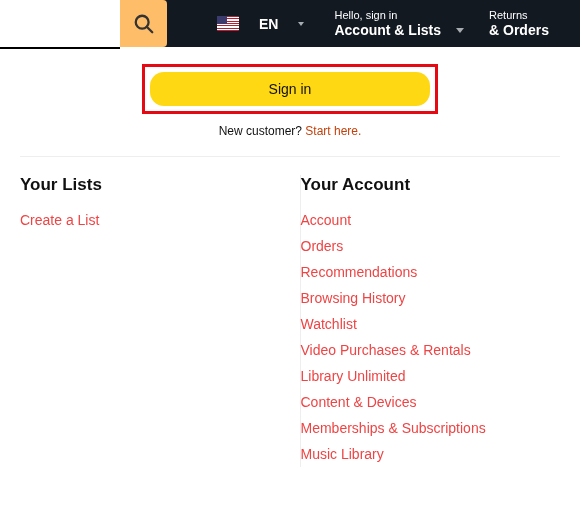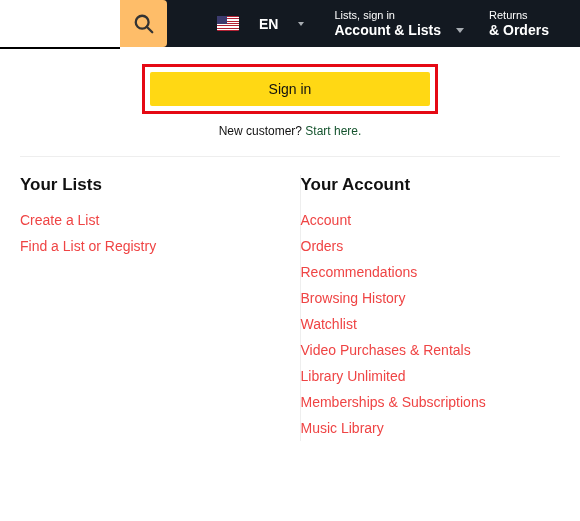--- a/index.html
+++ b/index.html
@@ -20,23 +20,23 @@
     .acct-bold { font-size: 14px; font-weight: bold; display: flex; align-items: center; gap: 15px; }
     .returns { margin-left: 25px; margin-right: 15px; line-height: 1.2; }
     .arrow-down { width:0; height:0; border-left:4px solid transparent; border-right:4px solid transparent; border-top:5px solid #a7acb2; }
     .arrow-down.sm { border-left-width:3px; border-right-width:3px; border-top-width:4px; }
     .nav-pointer { position:absolute; left: 439px; top: 47px; width:0; height:0; border-left:9px solid transparent; border-right:9px solid transparent; border-bottom:9px solid #fff; z-index:5; }
     .divider-line { height:2px; background:#000; width:120px; }
 
     .flyout { padding: 15px 20px 20px; }
     .signin-wrap { text-align:center; }
     .signin-box { display:inline-block; border:3px solid #e50914; padding:5px; }
-    .signin-btn { background:#ffd814; width:280px; height:34px; font-size:14px; display:flex; align-items:center; justify-content:center; cursor:pointer; border-radius:2px; }
+    .signin-btn { background:#ffd814; width:280px; height:34px; font-size:14px; display:flex; align-items:center; justify-content:center; cursor:pointer; border-radius:14px; }
     .newcust { font-size:12px; margin-top:10px; text-align:center; }
-    .link { color:#14532d; cursor:pointer; }
+    .link { color:#c2410c; cursor:pointer; }
     .hr { height:1px; background:#eee; margin:18px 0; }
 
     .cols { display:flex; }
     .col { flex:1; }
     .col.left { padding-right:20px; }
     .col.right { border-left:1px solid #eee; }
     .col h3 { font-size:17px; font-weight:bold; margin-bottom:12px; }
     .col ul { list-style:none; }
     .col li { font-size:14px; color:#ef4444; padding:5px 0; cursor:pointer; }
   </style>
@@ -50,21 +50,21 @@
         <circle cx="10" cy="10" r="7" fill="none" stroke="#333" stroke-width="2.5"></circle>
         <line x1="15" y1="15" x2="21" y2="21" stroke="#333" stroke-width="2.5" stroke-linecap="round"></line>
       </svg>
   </div>
   <div class="lang">
     <span class="flag"></span>
     <span>EN</span>
     <span class="arrow-down sm"></span>
   </div>
   <div class="acct">
-    <div class="acct-small">Lists, sign in</div>
+    <div class="acct-small">Hello, sign in</div>
     <div class="acct-bold">
       <span>Account &amp; Lists</span>
       <span class="arrow-down"></span>
     </div>
   </div>
   <div class="returns">
     <div class="acct-small">Returns</div>
     <div class="acct-bold">&amp; Orders</div>
   </div>
   <div class="nav-pointer"></div>
@@ -83,31 +83,31 @@
     </div>
   </div>
 
   <div class="hr"></div>
 
   <div class="cols">
     <div class="col left">
       <h3>Your Lists</h3>
       <ul>
         <li>Create a List</li>
-        <li>Find a List or Registry</li>
       </ul>
     </div>
     <div class="col right">
       <h3>Your Account</h3>
       <ul>
         <li>Account</li>
         <li>Orders</li>
         <li>Recommendations</li>
         <li>Browsing History</li>
         <li>Watchlist</li>
         <li>Video Purchases &amp; Rentals</li>
         <li>Library Unlimited</li>
+        <li>Content &amp; Devices</li>
         <li>Memberships &amp; Subscriptions</li>
         <li>Music Library</li>
       </ul>
     </div>
   </div>
 </div>
 
 </body></html>

